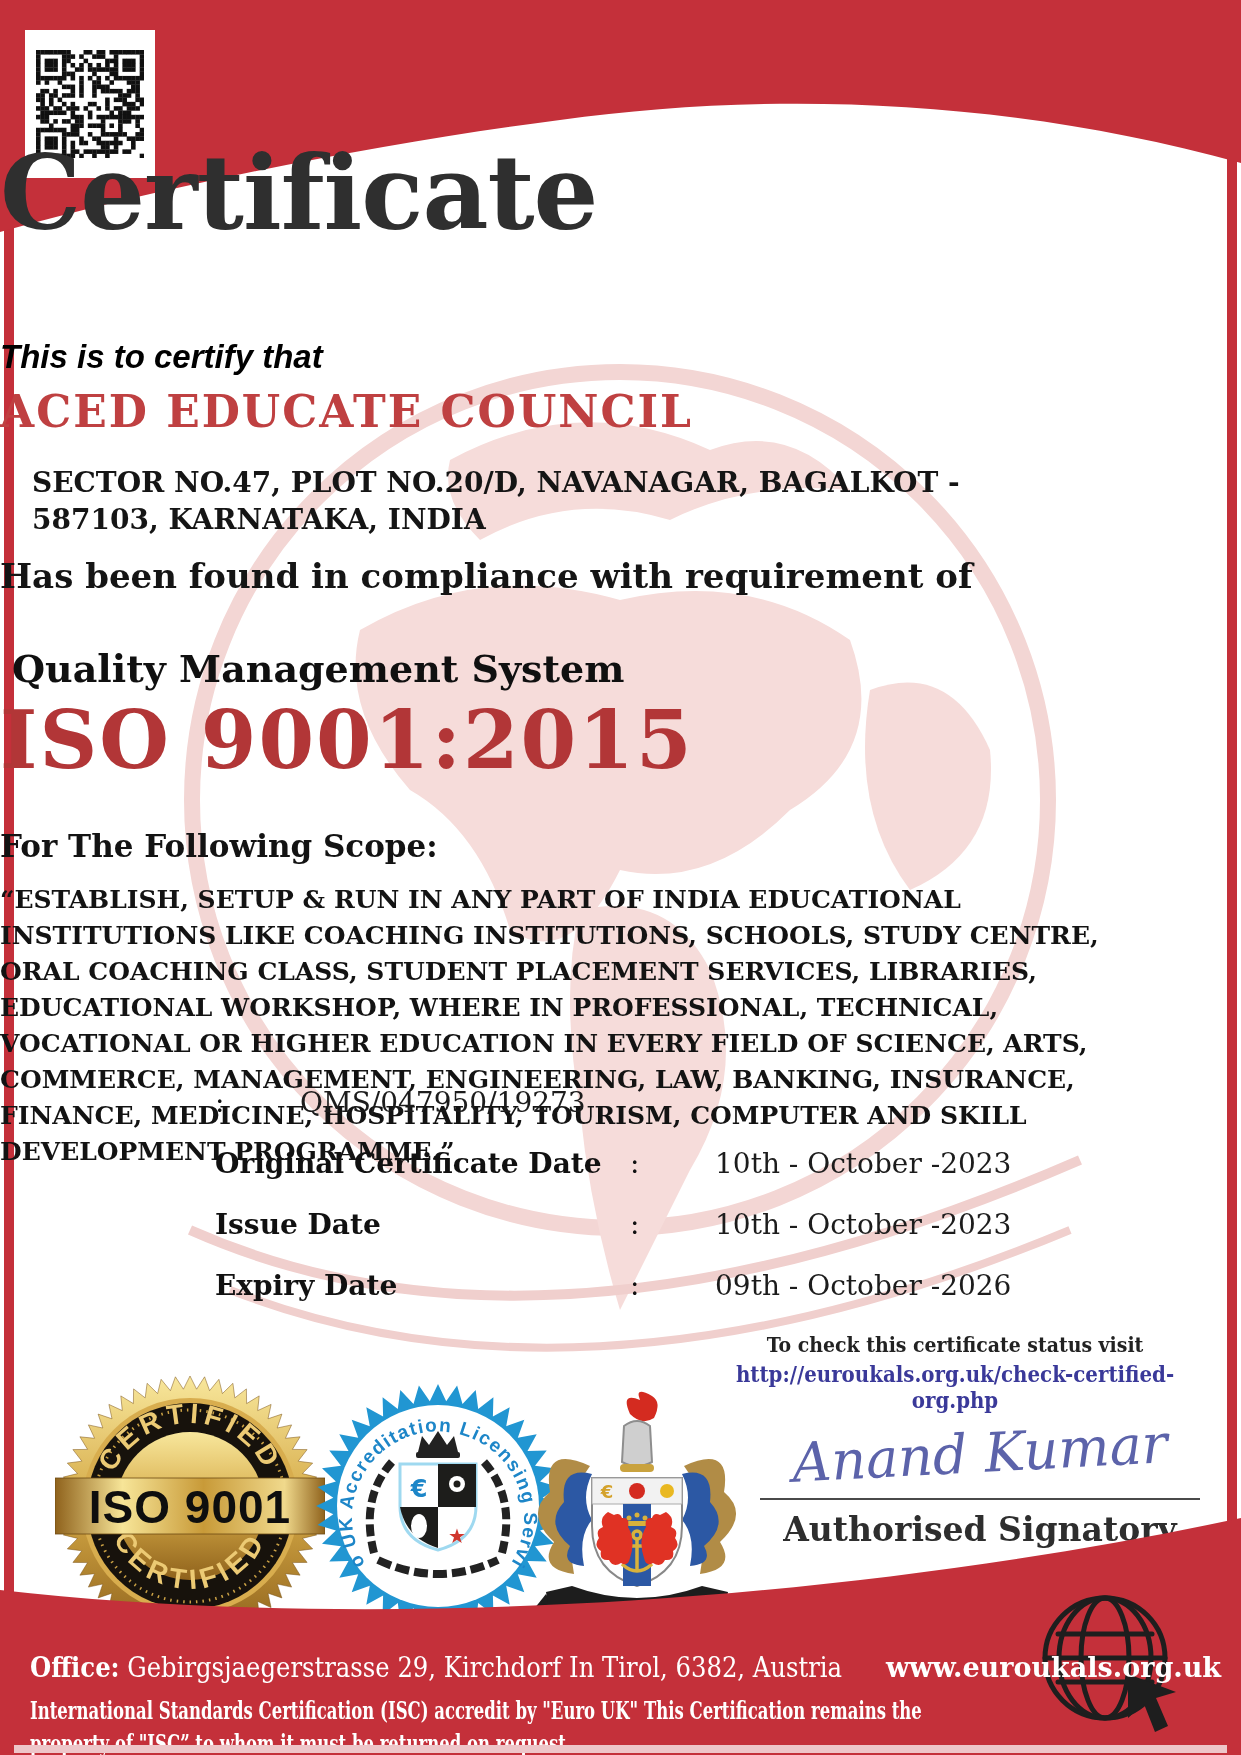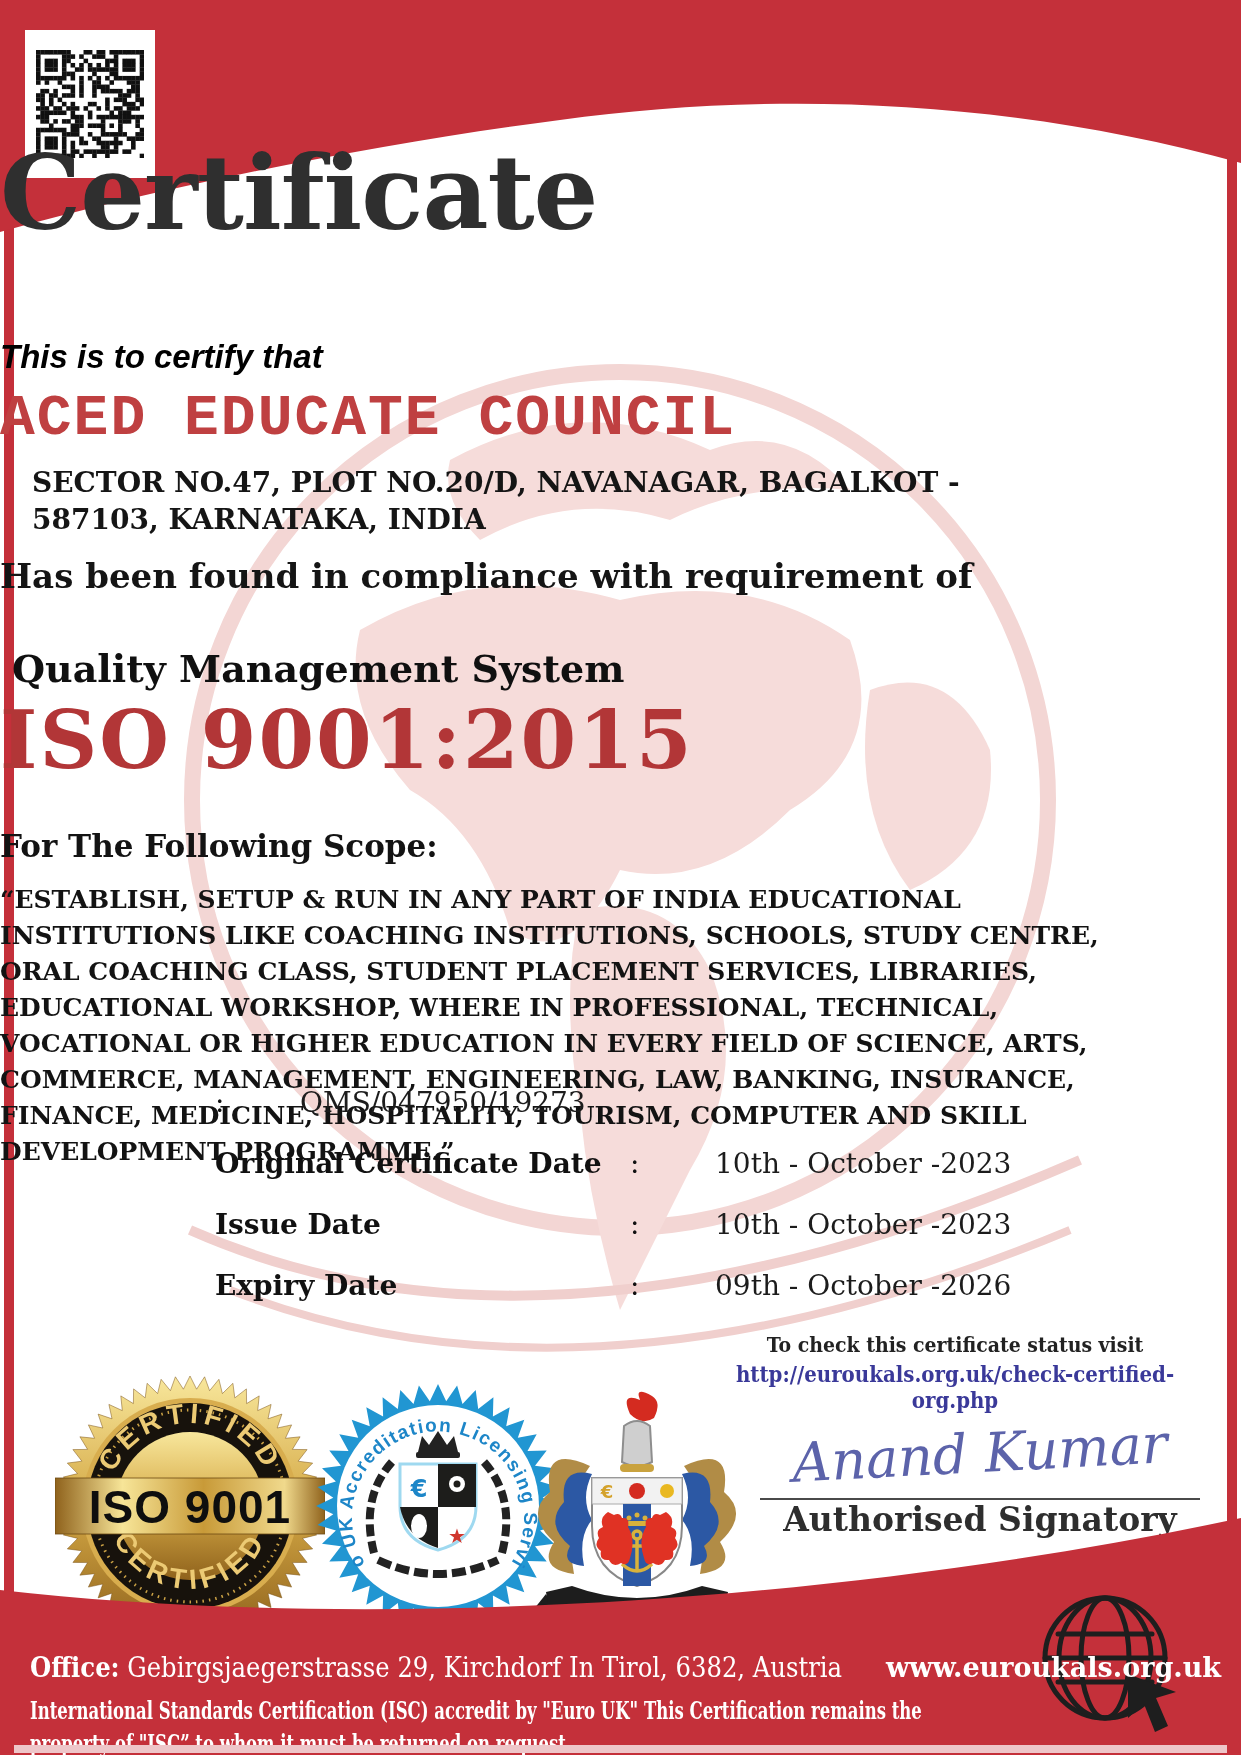--- a/index.html
+++ b/index.html
@@ -12,21 +12,21 @@
   .abs{position:absolute;}
   .ctr{left:0;width:100%;}
   
   .border-bar{position:absolute;top:0;bottom:0;width:10px;background:var(--accent_red,#c4303a);}
   .border-left{left:4px;} .border-right{right:4px;}
   .bottom-strip{position:absolute;left:14px;right:14px;bottom:2px;height:8px;background:#eec6c9;}
   
   .title{top:142px;font-size:102px;font-weight:bold;color:#2f2f2f;letter-spacing:-1px;line-height:1;}
   .certify{top:338px;font-family:"Liberation Sans",sans-serif;font-style:italic;font-weight:bold;
            font-size:33px;color:#000000;}
-  .org{top:386px;font-size:58px;font-weight:bold;color:var(--heading_red,#bf4041);letter-spacing:2px;font-family:Liberation Mono, monospace;}
+  .org{top:386px;font-size:44px;font-weight:bold;color:var(--heading_red,#bf4041);letter-spacing:2px;}
   .address{top:464px;font-size:28px;font-weight:bold;color:#151515;line-height:37px;padding-left:32px;}
   .address-inner{display:inline-block;max-width:1060px;}
   .compliance{top:556px;font-size:34px;font-weight:bold;color:#151515;}
   .qms{top:646px;font-size:38px;font-weight:bold;color:#101010;padding-left:12px;}
   .iso{top:700px;font-size:80px;font-weight:bold;color:var(--iso_red,#b23637);letter-spacing:2px;line-height:1;}
   .scope-head{top:828px;font-size:31px;font-weight:bold;color:#131313;}
   .scope{top:882px;font-size:25px;font-weight:bold;color:#131313;line-height:36px;}
   .scope-inner{display:inline-block;max-width:1160px;}
   
   .details{left:215px;top:1086px;width:800px;}
@@ -36,21 +36,21 @@
   .dvalue{font-size:28px;color:#1c1c1c;}
   
   .verify{left:680px;top:1332px;width:550px;text-align:center;transform:scaleX(.9);transform-origin:center;}
   .verify-line{font-size:21px;font-weight:bold;color:#222;}
   .verify-url{margin-top:4px;font-size:22px;font-weight:bold;color:var(--url_blue,#3a3999);}
   
   .sigblock{left:730px;top:1414px;width:500px;text-align:center;}
   .signame{font-size:54px;font-style:italic;color:var(--signature_blue,#5c63aa);
            transform:rotate(-3deg);line-height:80px;height:84px;}
   .sigline{width:440px;margin:0 auto;border-top:2px solid #4a4a4a;}
-  .sigrole{font-size:33px;font-weight:bold;color:#2e2e2e;}
+  .sigrole{margin-top:10px;font-size:33px;font-weight:bold;color:#2e2e2e;}
   
   .office{left:30px;top:1652px;font-size:27px;color:#fff;width:1000px;transform:scaleX(.9);
           transform-origin:left;white-space:nowrap;}
   .office b{font-weight:bold;}
   .legal{left:30px;top:1694px;width:1420px;font-size:25px;font-weight:bold;color:#fff;line-height:33px;
          transform:scaleX(.66);transform-origin:left;}
   .website{right:20px;top:1652px;font-size:27px;font-weight:bold;color:#fff;z-index:5;}
   .qrbox{left:25px;top:30px;width:130px;height:148px;background:#fff;}
   .qrbox svg{position:absolute;left:11px;top:20px;}
 </style>

